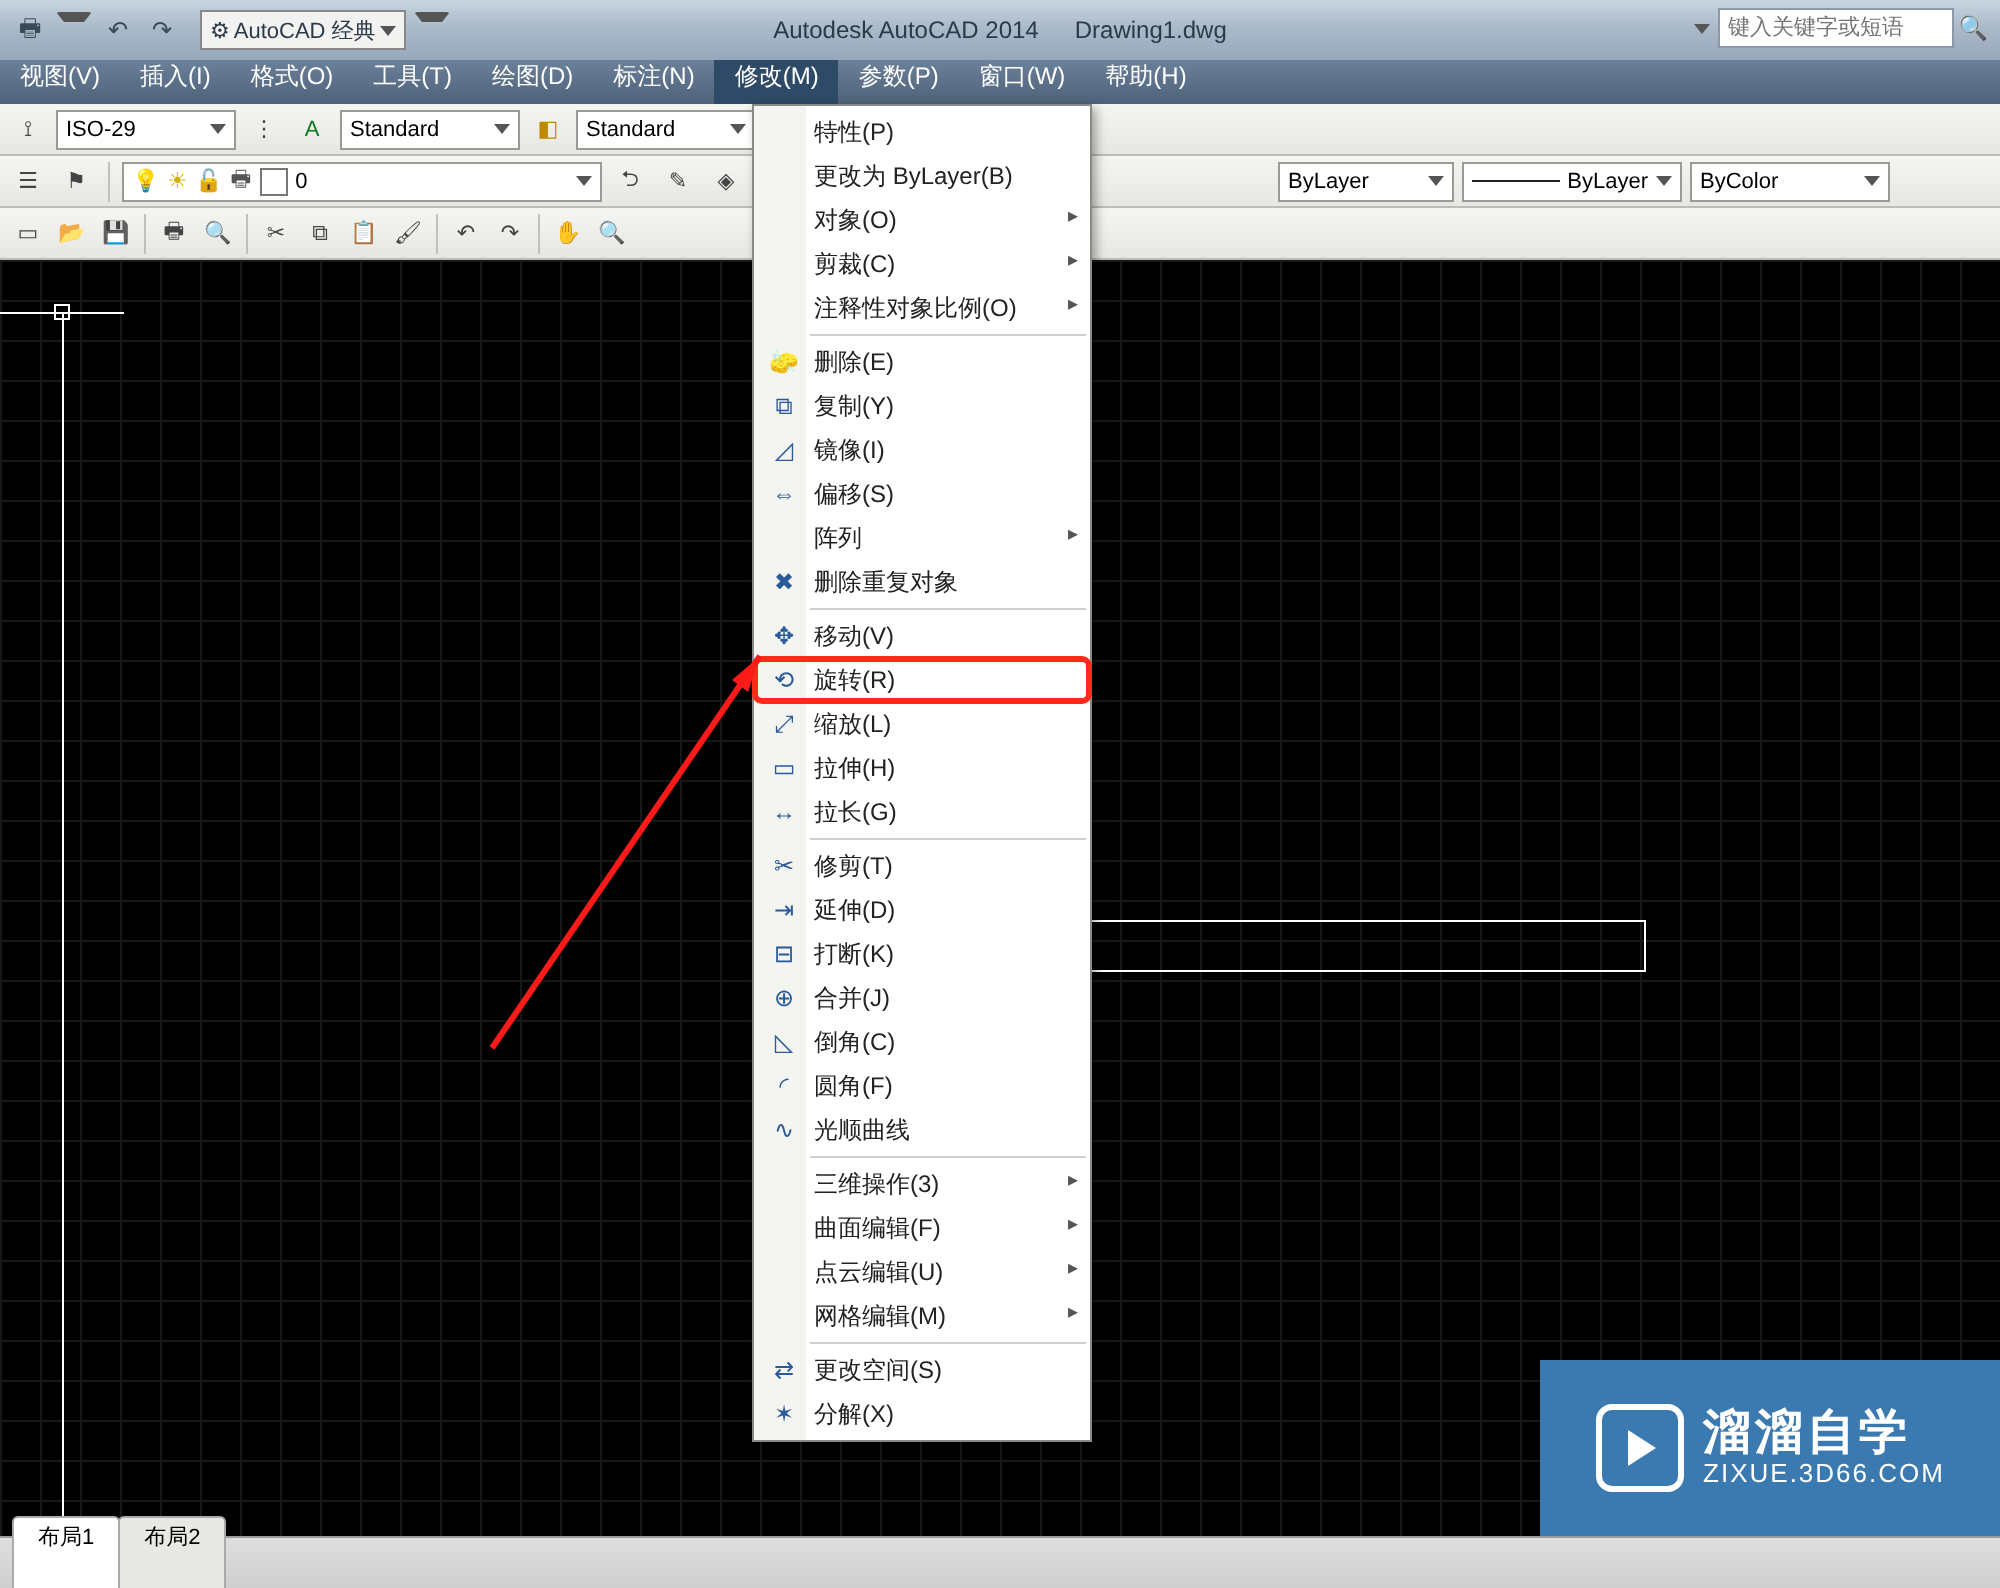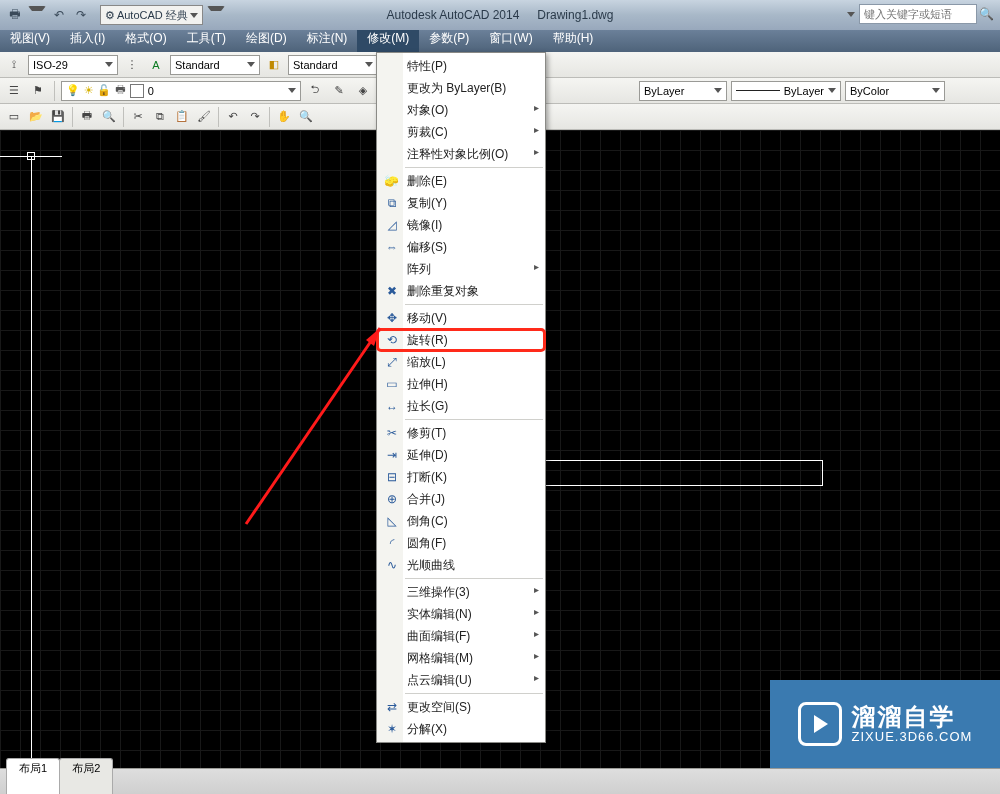--- a/index.html
+++ b/index.html
@@ -320,33 +320,29 @@
       <span class="lbl">光顺曲线</span>
     </div>
   <div class="divider"></div>
 
   <div class="row sub">
       <span class="ico"></span>
       <span class="lbl sub">三维操作(3)</span>
     </div>
   <div class="row sub">
       <span class="ico"></span>
-      <span class="lbl sub">实体编辑(N)</span>
-    </div>
-  <div class="row sub">
-      <span class="ico"></span>
       <span class="lbl sub">曲面编辑(F)</span>
     </div>
   <div class="row sub">
       <span class="ico"></span>
+      <span class="lbl sub">点云编辑(U)</span>
+    </div>
+  <div class="row sub">
+      <span class="ico"></span>
       <span class="lbl sub">网格编辑(M)</span>
-    </div>
-  <div class="row sub">
-      <span class="ico"></span>
-      <span class="lbl sub">点云编辑(U)</span>
     </div>
   <div class="divider"></div>
 
   <div class="row">
       <span class="ico">⇄</span>
       <span class="lbl">更改空间(S)</span>
     </div>
   <div class="row">
       <span class="ico">✶</span>
       <span class="lbl">分解(X)</span>

